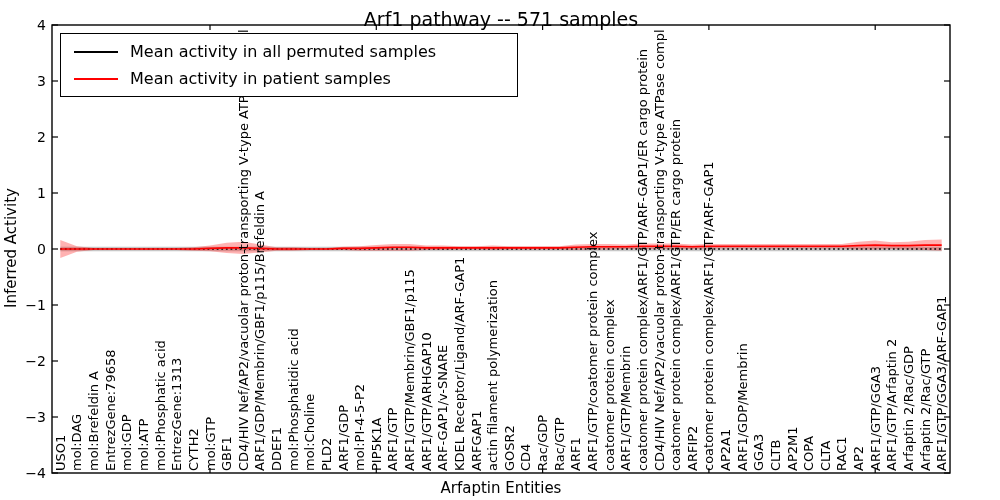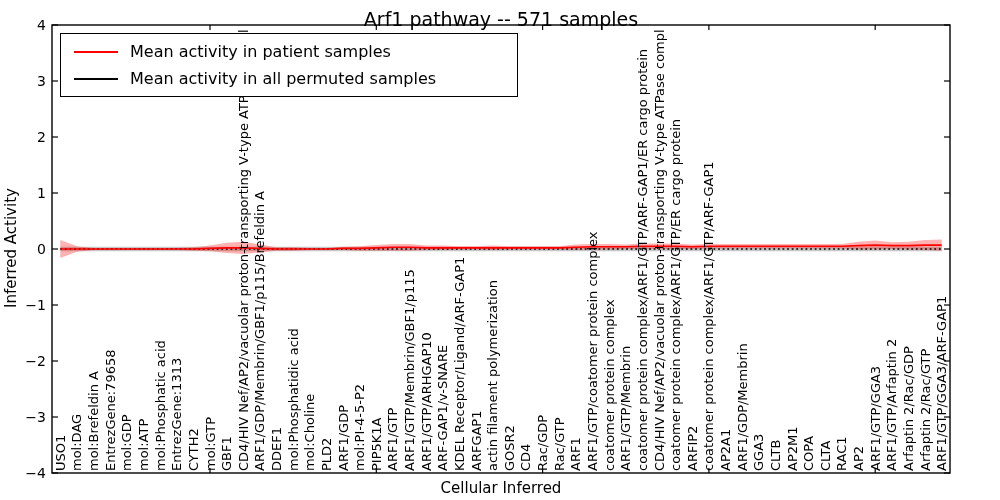--- a/index.html
+++ b/index.html
@@ -145,26 +145,26 @@
       <div class="ylab" style="top: 185px;">1</div>
       <div class="ylab" style="top: 241px;">0</div>
       <div class="ylab" style="top: 297px;">−1</div>
       <div class="ylab" style="top: 353px;">−2</div>
       <div class="ylab" style="top: 409px;">−3</div>
       <div class="ylab" style="top: 465px;">−4</div>
     </div>
 
   <div class="title">Arf1 pathway -- 571 samples</div>
   <div class="ylabel">Inferred Activity</div>
-  <div class="xlabel">Cellular Inferred</div>
+  <div class="xlabel">Arfaptin Entities</div>
 
   <div class="legend">
     <div class="legend-row">
+      <span class="legend-line" id="legend-line-0" style="background: rgb(0, 0, 0);"></span>
+      <span class="legend-label">Mean activity in all permuted samples</span>
+    </div>
+    <div class="legend-row">
       <span class="legend-line" id="legend-line-1" style="background: rgb(255, 0, 0);"></span>
       <span class="legend-label">Mean activity in patient samples</span>
-    </div>
-    <div class="legend-row">
-      <span class="legend-line" id="legend-line-0" style="background: rgb(0, 0, 0);"></span>
-      <span class="legend-label">Mean activity in all permuted samples</span>
     </div>
   </div>
 
 </div>
 
 </body></html>

